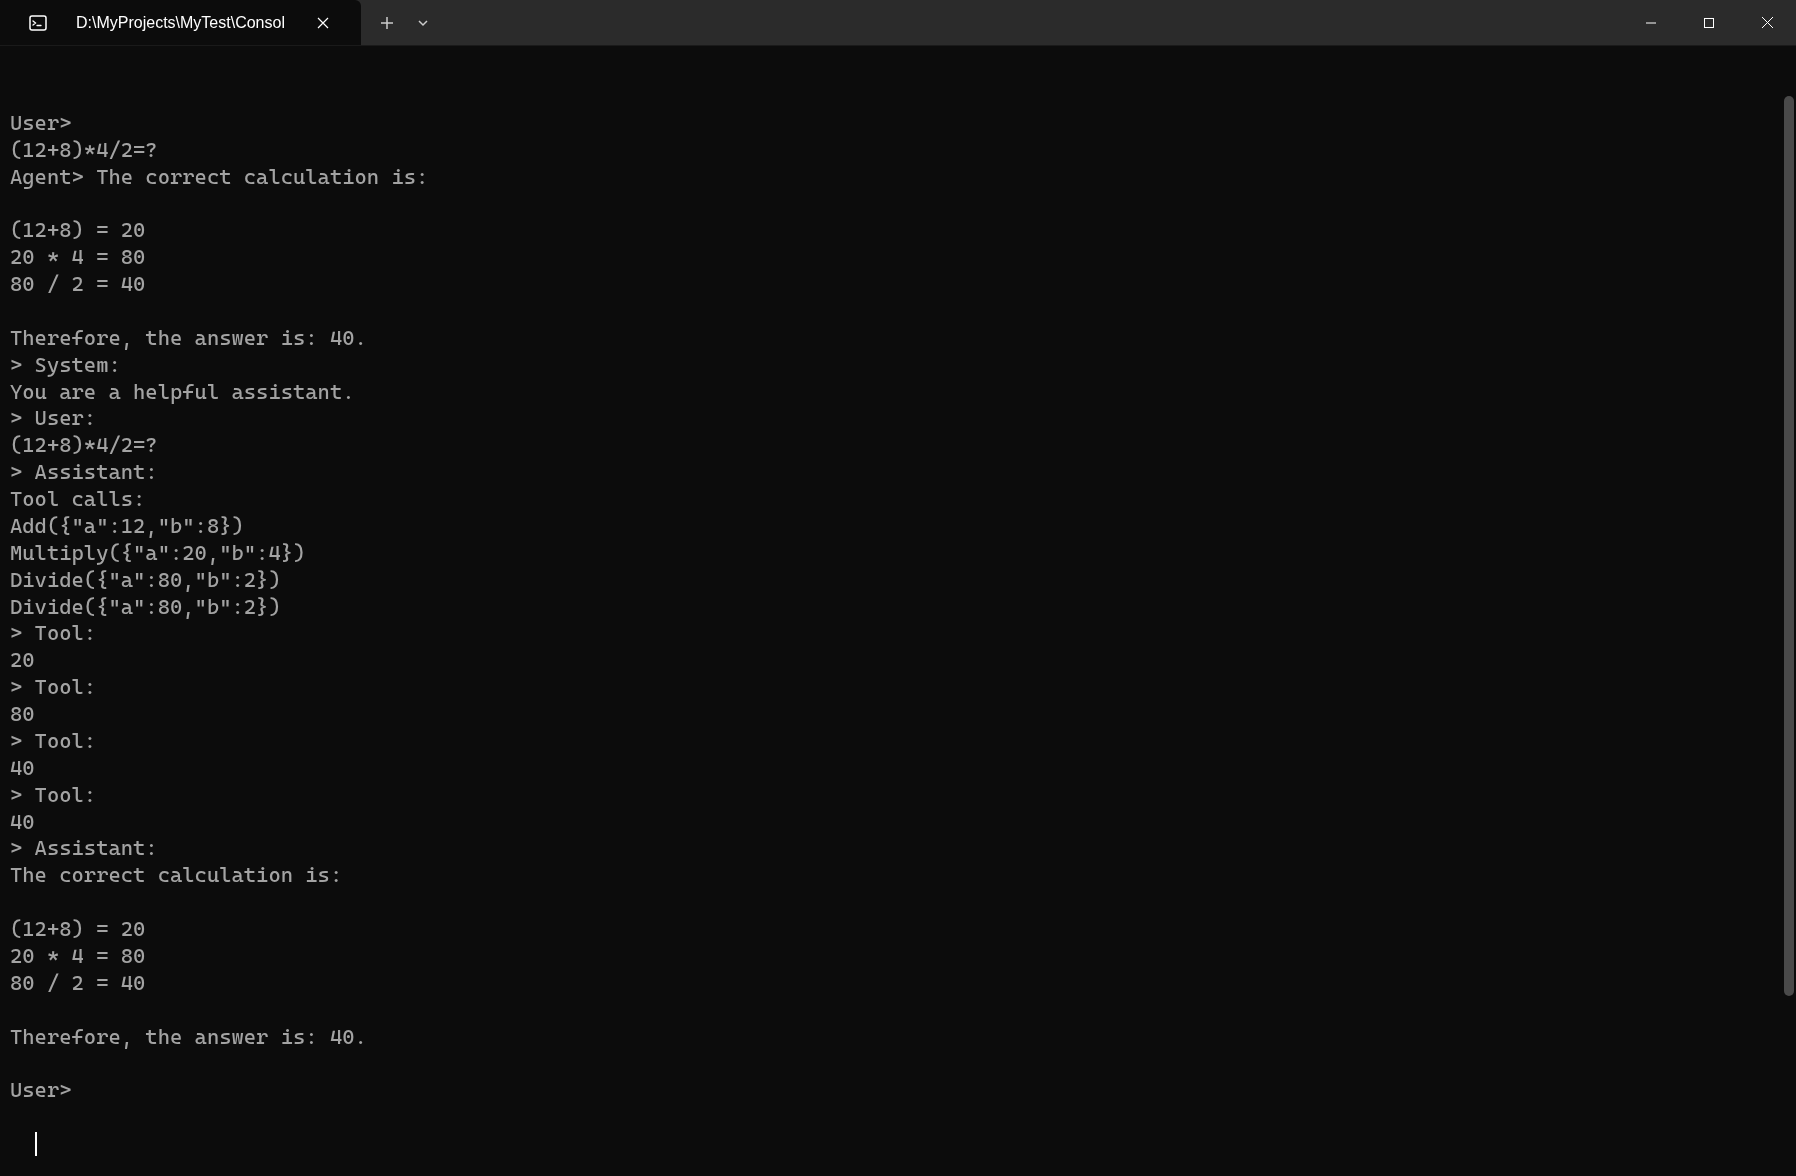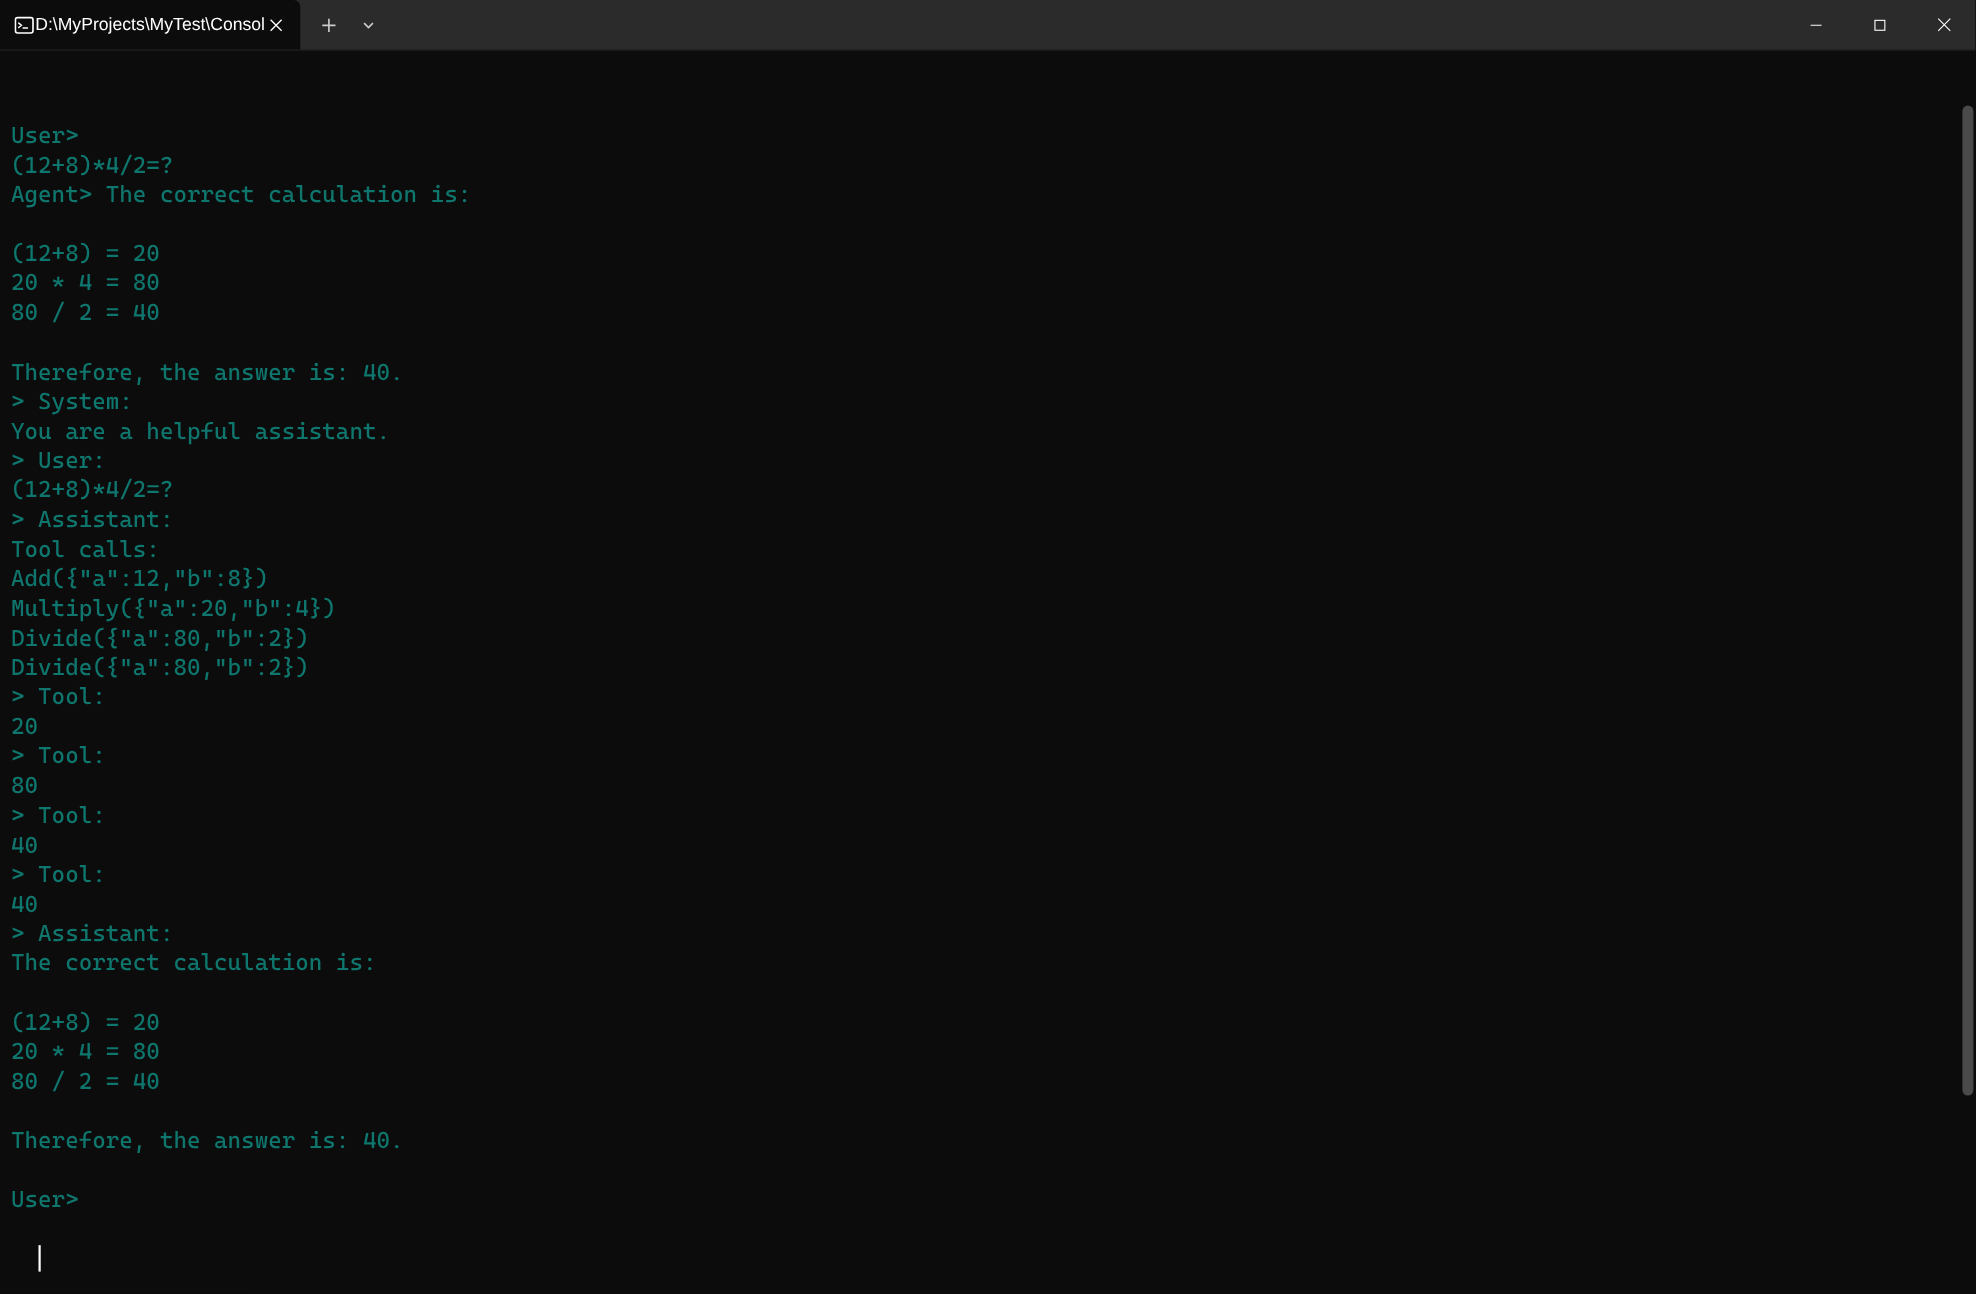--- a/index.html
+++ b/index.html
@@ -22,22 +22,22 @@
     .titlebar-left {
       display: flex;
       align-items: center;
       height: 100%;
     }
     .tab {
       display: flex;
       align-items: center;
       background: #0c0c0c;
       height: 100%;
-      padding: 0 12px;
-      gap: 0;
+      padding: 0 28px;
+      gap: 28px;
       min-width: 260px;
       border-top-right-radius: 6px;
     }
     .tab-icon {
       width: 20px;
       height: 20px;
       display: flex;
       align-items: center;
       justify-content: center;
     }
@@ -83,21 +83,21 @@
       align-items: center;
       justify-content: center;
       cursor: pointer;
       color: #ffffff;
     }
     .terminal {
       padding: 10px 10px;
       font-size: 21px;
       line-height: 1.28;
       white-space: pre;
-      color: #0f766e;
+      color: #a3a3a3;
       height: calc(100% - 46px);
       position: relative;
     }
     .terminal-line { display: block; }
     .cursor {
       display: inline-block;
       width: 2px;
       height: 24px;
       background: #ffffff;
       vertical-align: text-bottom;

